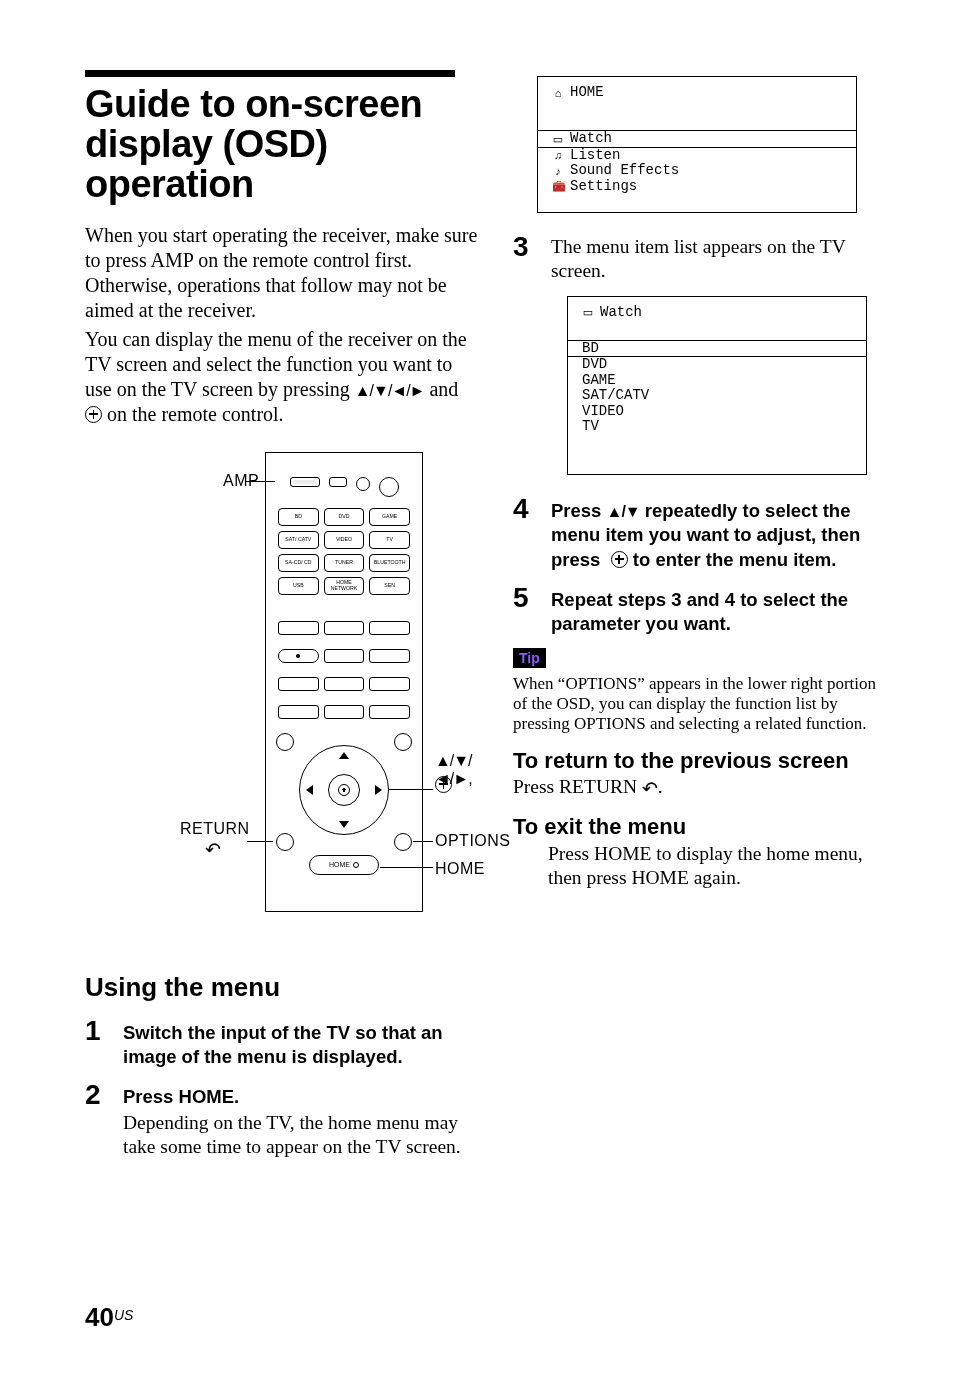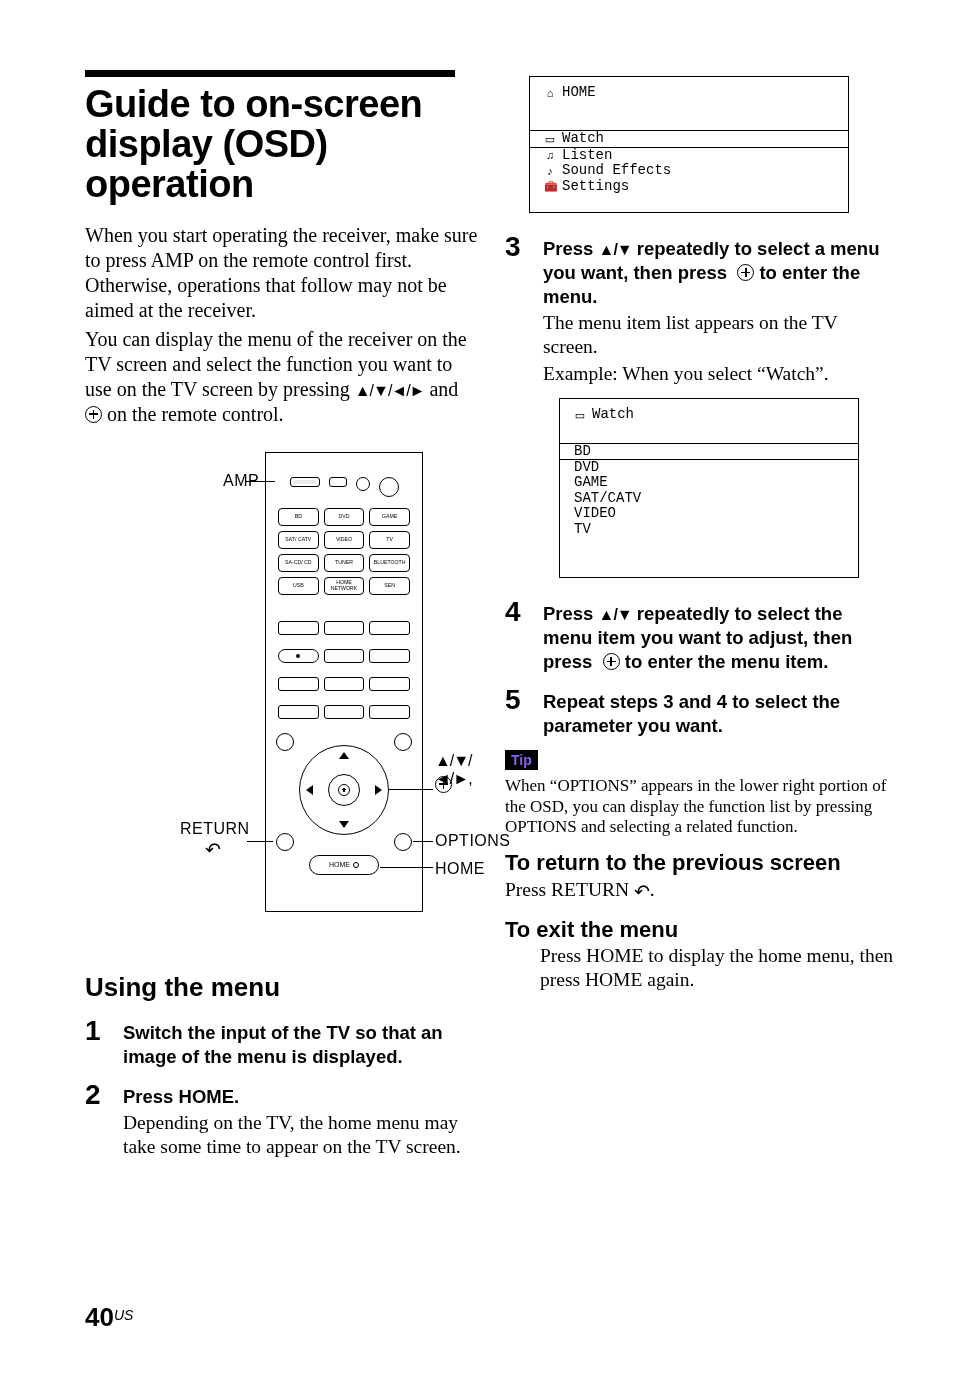--- a/index.html
+++ b/index.html
@@ -11,21 +11,21 @@
     color: #000;
   }
   .page {
     width: 954px;
     height: 1373px;
     position: relative;
     padding: 70px 60px 40px 85px;
   }
   .columns {
     display: flex;
-    gap: 22px;
+    gap: 30px;
   }
   .col {
     flex: 1;
     min-width: 0;
   }
   .rule {
     height: 7px;
     background: #000;
     margin-bottom: 8px;
   }
@@ -373,25 +373,21 @@
           <div class="osd-line">
               <span class="osd-ico">🧰</span>
               <span>Settings</span>
             </div>
         </div>
       </div>
 
       <div class="step">
         <div class="num">3</div>
         <div class="content">
-          <p class="bold">
-            <span>Press </span><span class="arrows">▲/▼</span><span> repeatedly to select a menu you want, then press </span>&nbsp;<span class="plus-circle"></span><span> to enter the menu.</span>
-          </p>
           <p class="body">The menu item list appears on the TV screen.</p>
-          <p class="body">Example: When you select “Watch”.</p>
         </div>
       </div>
 
       <div class="osd-box" style="margin-left:54px; width:300px;">
         <div class="header" style="padding-bottom:20px;">
             <div class="osd-line">
               <span class="osd-ico">▭</span>
               <span>Watch</span>
             </div>
           </div>

